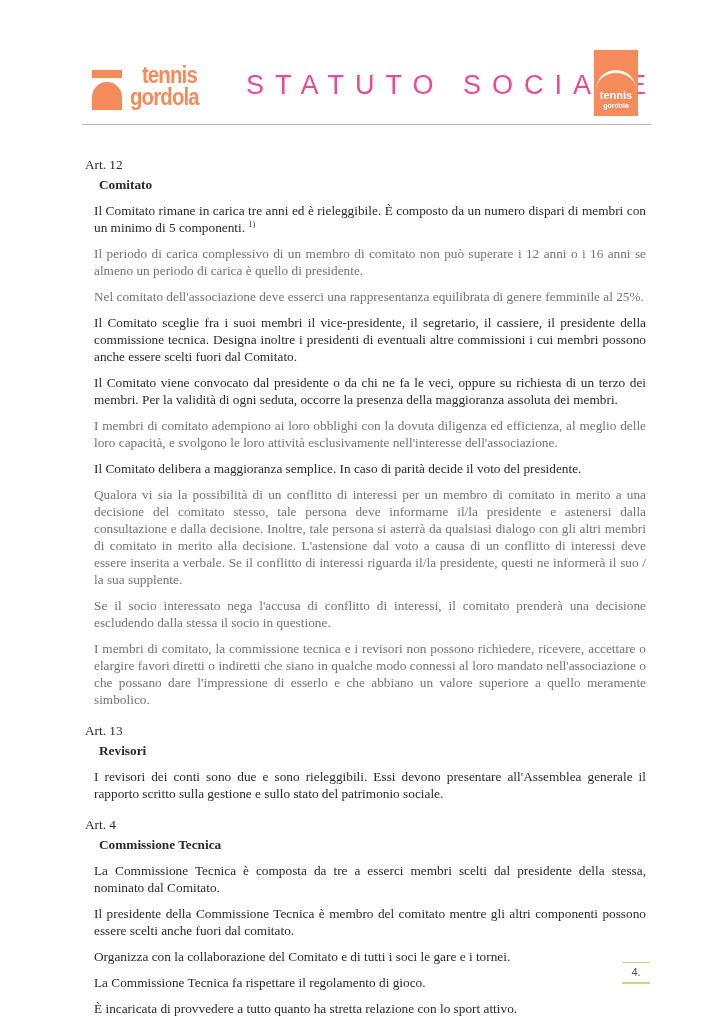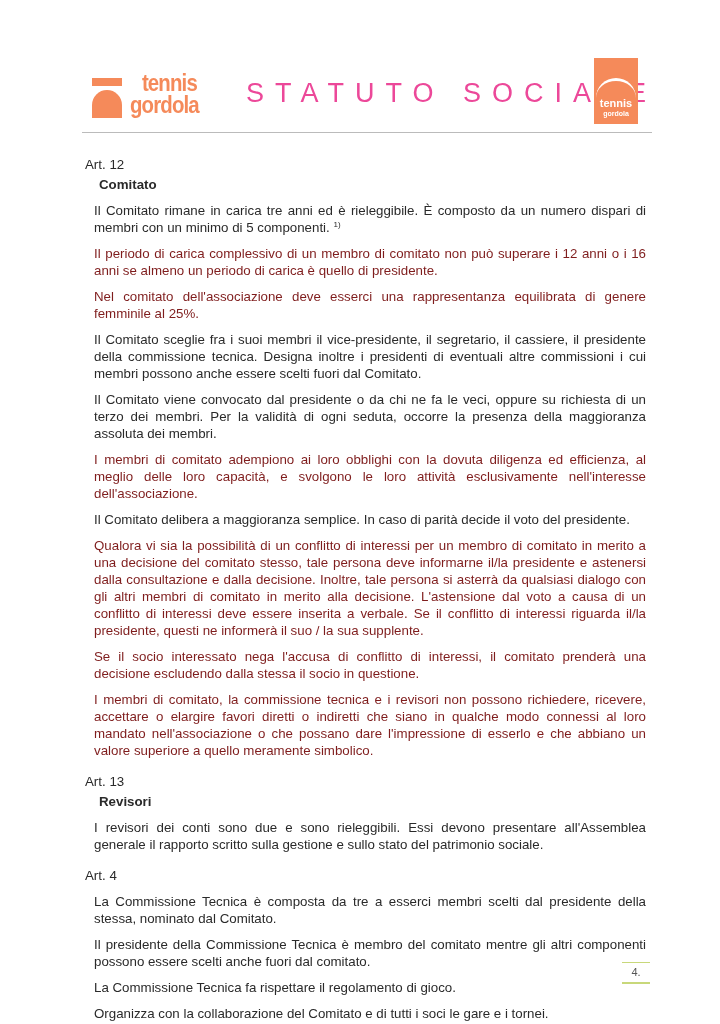--- a/index.html
+++ b/index.html
@@ -1,36 +1,36 @@
 <!DOCTYPE html>
 <html><head>
 <meta charset="utf-8">
 <style>
   html, body { margin:0; padding:0; background:#ffffff; }
   body { width:720px; height:1024px; position:relative; overflow:hidden; font-family:"Liberation Sans", sans-serif; color:#2a2a2a; }
-  .header { position:absolute; left:0; top:16px; width:664px; height:130px; }
+  .header { position:absolute; left:0; top:8px; width:664px; height:130px; }
   .logo-left { position:absolute; left:92px; top:56px; width:140px; height:50px; }
   .logo-mark { position:absolute; left:0; top:6px; width:30px; height:40px; }
   .logo-mark .bar { position:absolute; left:0; top:0; width:30px; height:8px; background:#f58a5a; }
   .logo-mark .dome { position:absolute; left:0; top:12px; width:30px; height:28px; background:#f58a5a; border-radius:15px 15px 0 0; }
   .logo-text { position:absolute; left:38px; top:0; font-family:"Liberation Sans", sans-serif; font-weight:bold; color:#f58a5a; font-size:24px; line-height:22px; letter-spacing:-1px; transform:scaleX(0.85); transform-origin:left top; }
   .logo-text .l1 { display:block; padding-left:14px; }
   .logo-text .l2 { display:block; }
   .title { position:absolute; left:246px; top:62px; font-size:27px; letter-spacing:11px; color:#ec4899; font-family:"Liberation Sans", sans-serif; }
   .logo-right { position:absolute; left:594px; top:42px; width:44px; height:66px; background:#f58a5a; overflow:hidden; }
   .logo-right .arc { position:absolute; left:2px; top:20px; width:40px; height:60px; border-radius:20px 20px 0 0; border-top:3px solid #fff; }
   .logo-right .t1 { position:absolute; left:0; width:44px; top:40px; text-align:center; color:#fff; font-weight:bold; font-size:11px; line-height:11px; }
   .logo-right .t2 { position:absolute; left:0; width:44px; top:52px; text-align:center; color:#fff; font-weight:bold; font-size:7px; line-height:8px; }
   .rule { position:absolute; left:82px; top:116px; width:570px; height:1px; background:#bbbbbb; }
   .content { position:absolute; left:85px; top:156px; width:570px; font-size:13.3px; line-height:17px; }
   .art-num { margin:0 0 3px 0; }
   .art-title { font-weight:bold; margin:0 0 8px 14px; }
   .para { margin:9px; text-align:justify; }
-  .red { color:#7f1d1d; }
-  .section { margin-bottom:14px; }
+  .red { color:#737373; }
+  .section { margin-bottom:14px;font-family:Liberation Serif, serif; }
   .sup { font-size:8px; vertical-align:super; line-height:0; }
   .page-num { position:absolute; left:620px; top:966px; width:32px; text-align:center; font-size:11px; color:#555; }
   .page-num .top-line { position:absolute; left:2px; top:-4px; width:28px; height:1px; background:#c8d87a; }
   .page-num .bot-line { position:absolute; left:2px; top:16px; width:28px; height:2px; background:#c8d87a; }
 </style>
 </head>
 <body>
 
 <div class="header">
   <div class="logo-left">
@@ -67,24 +67,25 @@
       <p class="para red"><span>Se il socio interessato nega l'accusa di conflitto di interessi, il comitato prenderà una decisione escludendo dalla stessa il socio in questione.</span></p>
       <p class="para red"><span>I membri di comitato, la commissione tecnica e i revisori non possono richiedere, ricevere, accettare o elargire favori diretti o indiretti che siano in qualche modo connessi al loro mandato nell'associazione o che possano dare l'impressione di esserlo e che abbiano un valore superiore a quello meramente simbolico.</span></p>
     </div>
     <div class="section">
       <div class="art-num">Art.  13</div>
       <div class="art-title">Revisori</div>
       <p class="para"><span>I revisori dei conti sono due e sono rieleggibili. Essi devono presentare all'Assemblea generale il rapporto scritto sulla gestione e sullo stato del patrimonio sociale.</span></p>
     </div>
     <div class="section">
       <div class="art-num">Art.  4</div>
+      <div class="art-title">Commissione Tecnica</div>
       <p class="para"><span>La Commissione Tecnica è composta da tre a esserci membri scelti dal presidente della stessa, nominato dal Comitato.</span></p>
       <p class="para"><span>Il presidente della Commissione Tecnica è membro del comitato mentre gli altri componenti possono essere scelti anche fuori dal comitato.</span></p>
+      <p class="para"><span>Organizza con la collaborazione del Comitato e di tutti i soci le gare e i tornei.</span></p>
       <p class="para"><span>La Commissione Tecnica fa rispettare il regolamento di gioco.</span></p>
-      <p class="para"><span>Organizza con la collaborazione del Comitato e di tutti i soci le gare e i tornei.</span></p>
       <p class="para"><span>È incaricata di provvedere a tutto quanto ha stretta relazione con lo sport attivo.</span></p>
     </div>
   </div>
 
 <div class="page-num">
   <div class="top-line"></div>
   <span>4.</span>
   <div class="bot-line"></div>
 </div>
 

